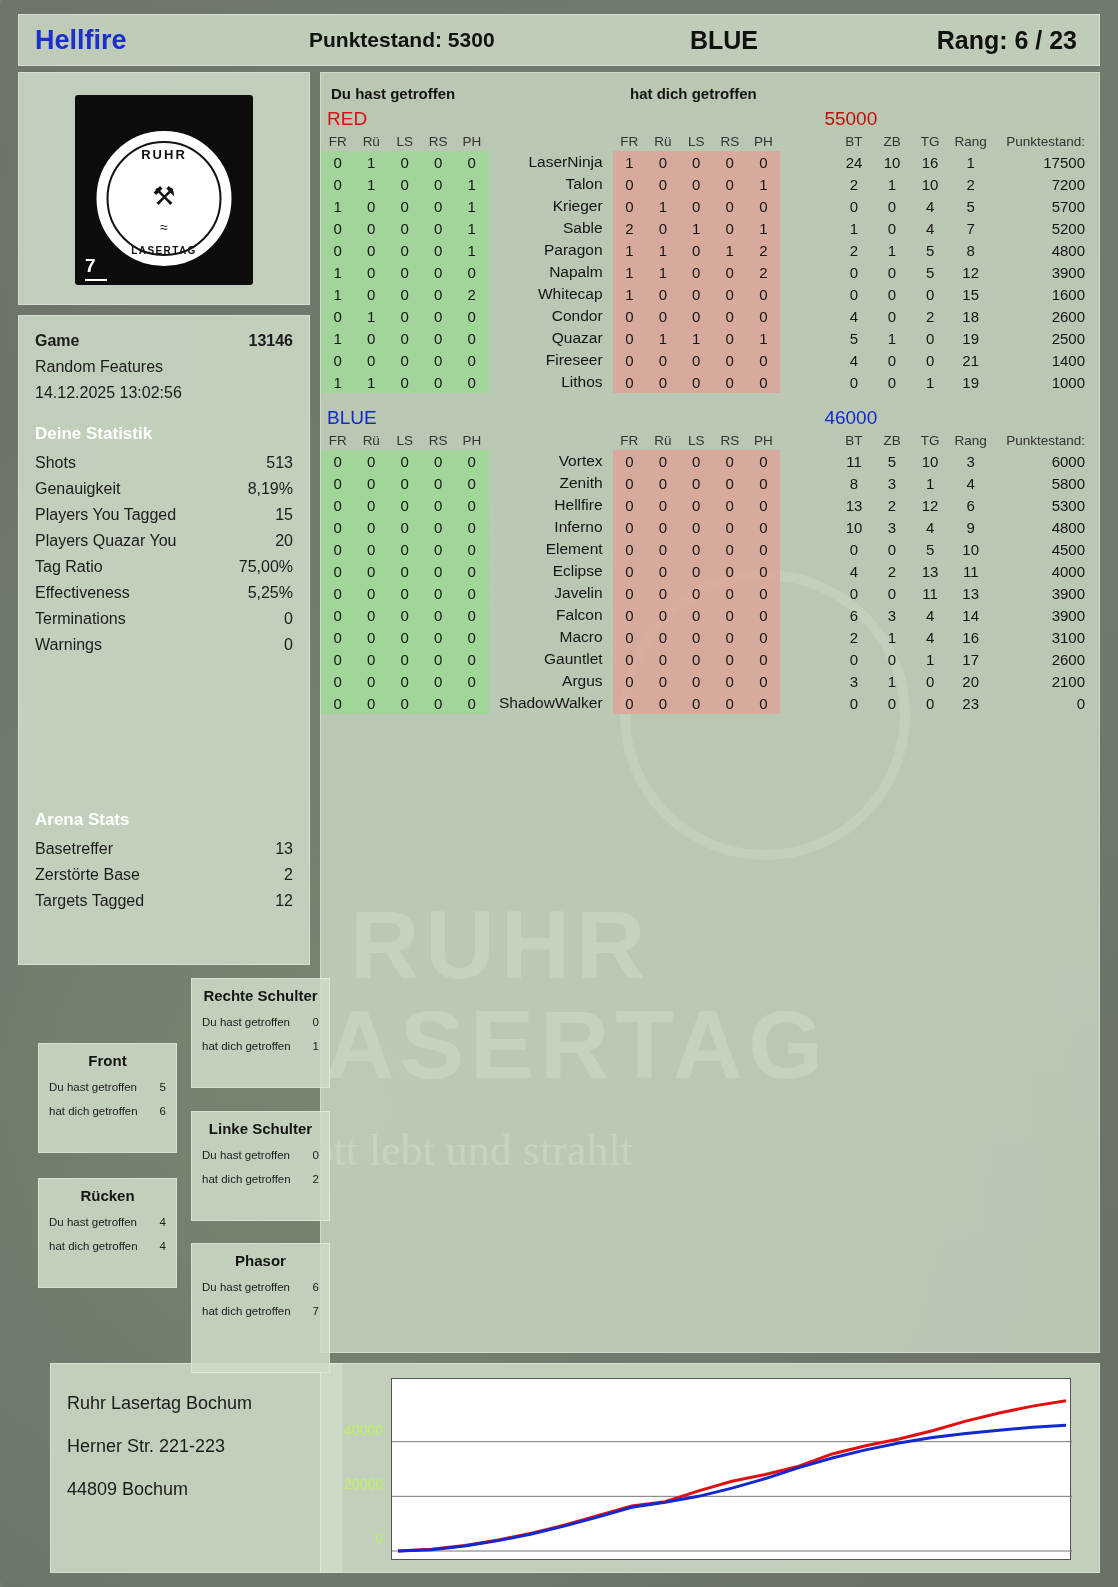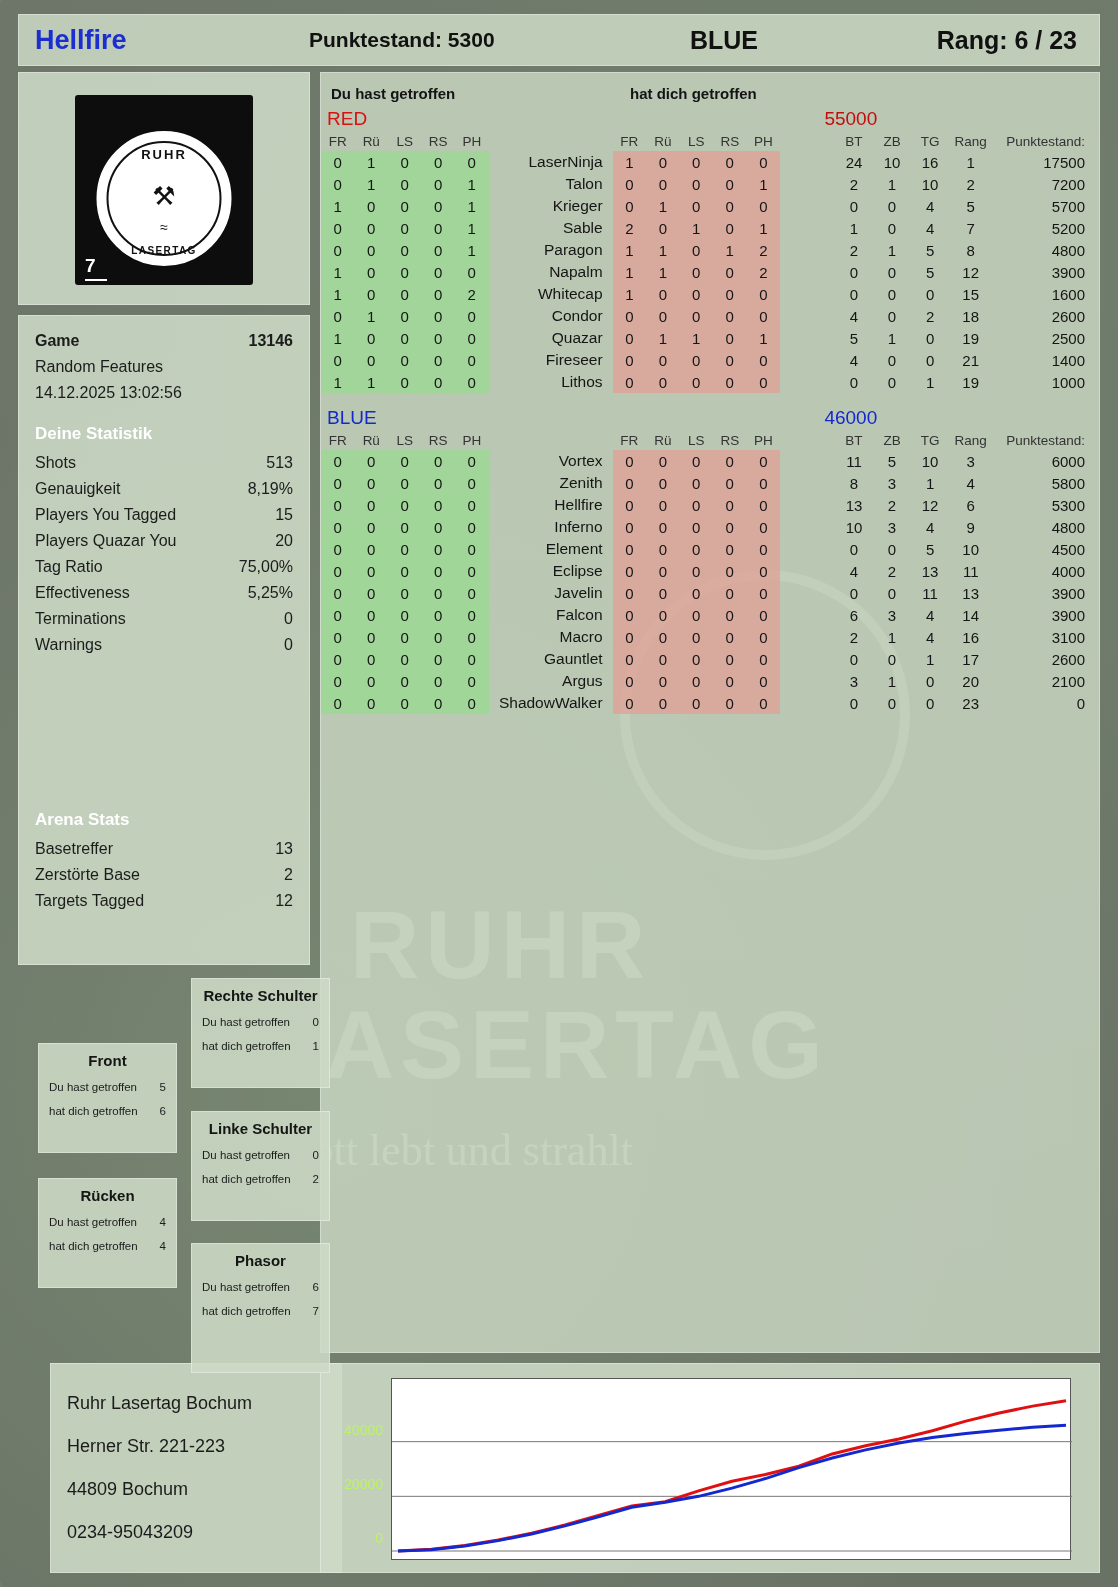--- a/index.html
+++ b/index.html
@@ -283,21 +283,20 @@
   <div class="row">
       <span>hat dich getroffen</span>
       <span>7</span>
     </div>
 </div>
 
 <div class="panel" id="address-panel">
   <div>Ruhr Lasertag Bochum</div>
   <div>Herner Str. 221-223</div>
   <div>44809 Bochum</div>
-  <div>0234-95043209</div>
 </div>
 
 <div class="panel" id="score-panel">
   <div class="col-heads">
     <div class="h1">Du hast getroffen</div>
     <div class="h2">hat dich getroffen</div>
   </div>
   <table class="score" id="score-table">
       <tbody>
         <tr class="teamrow">

